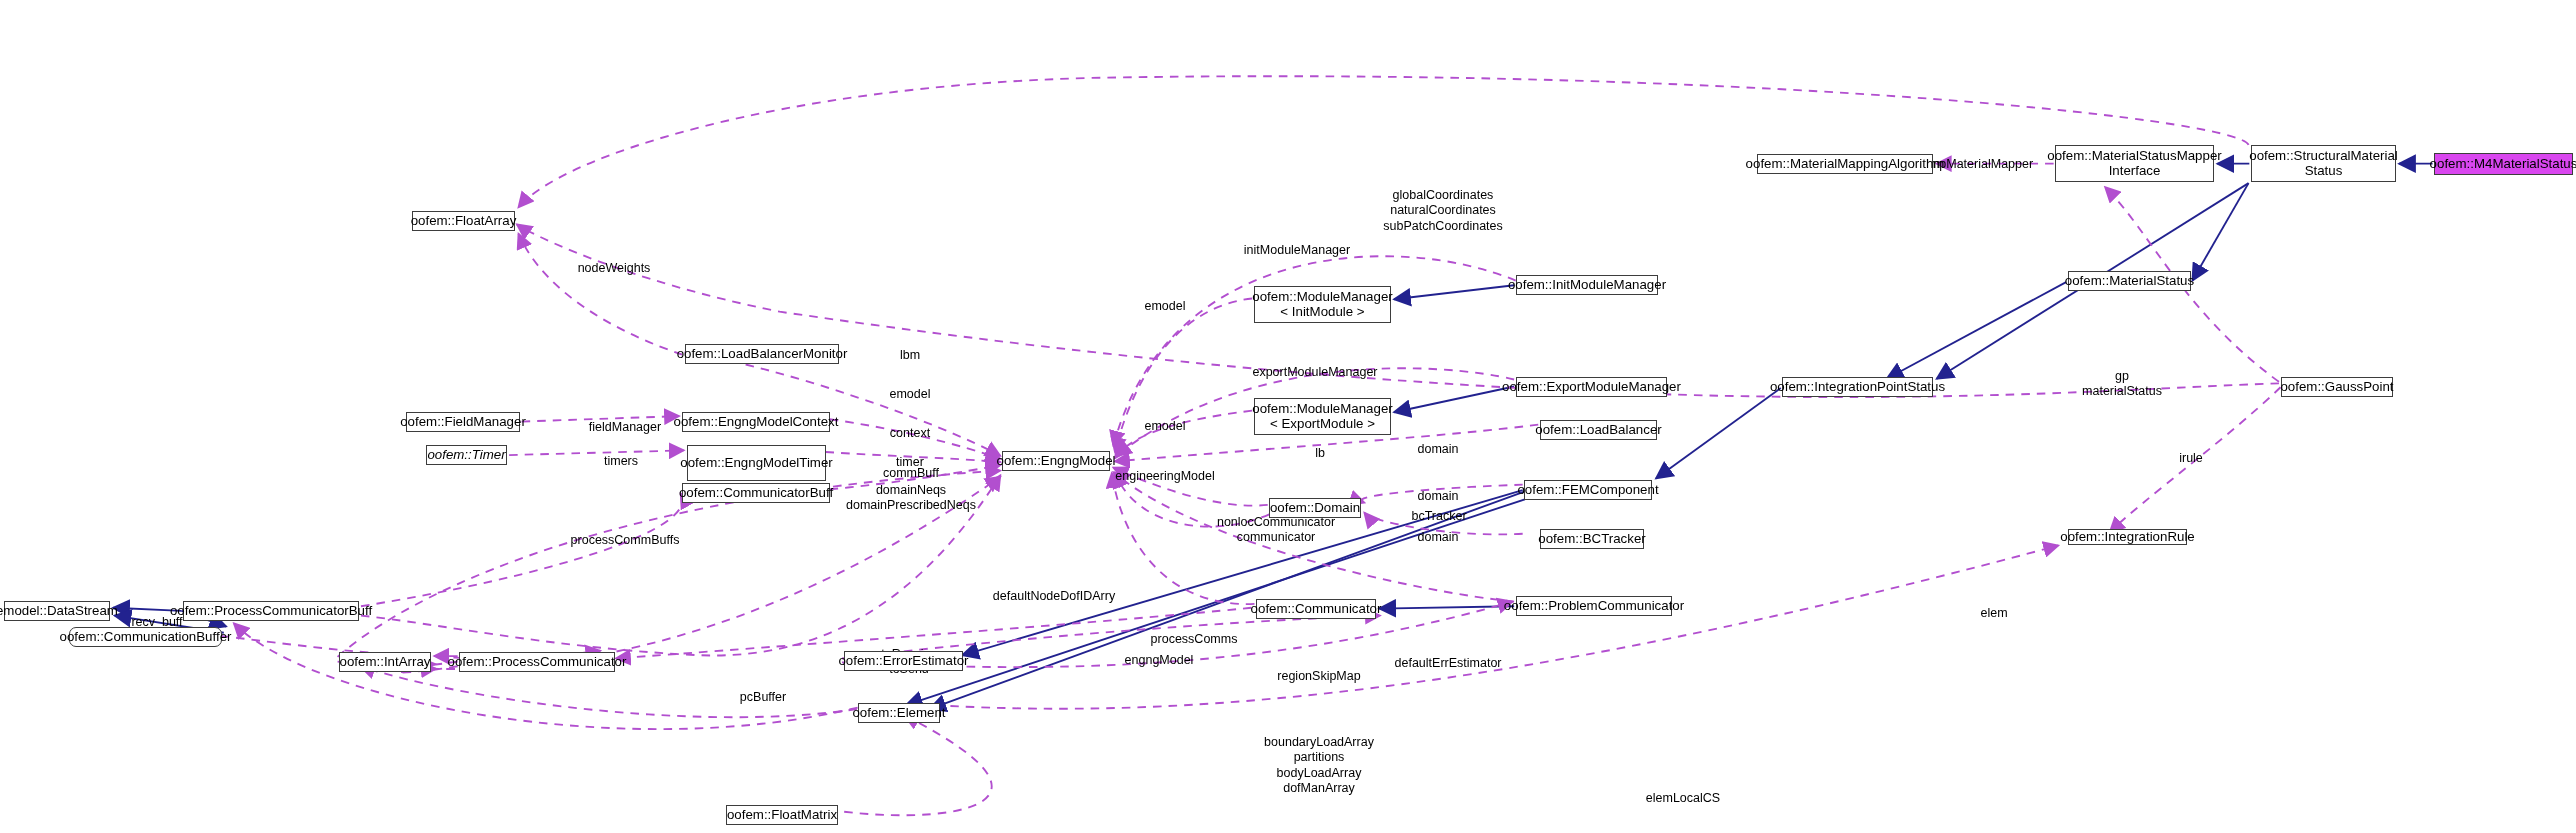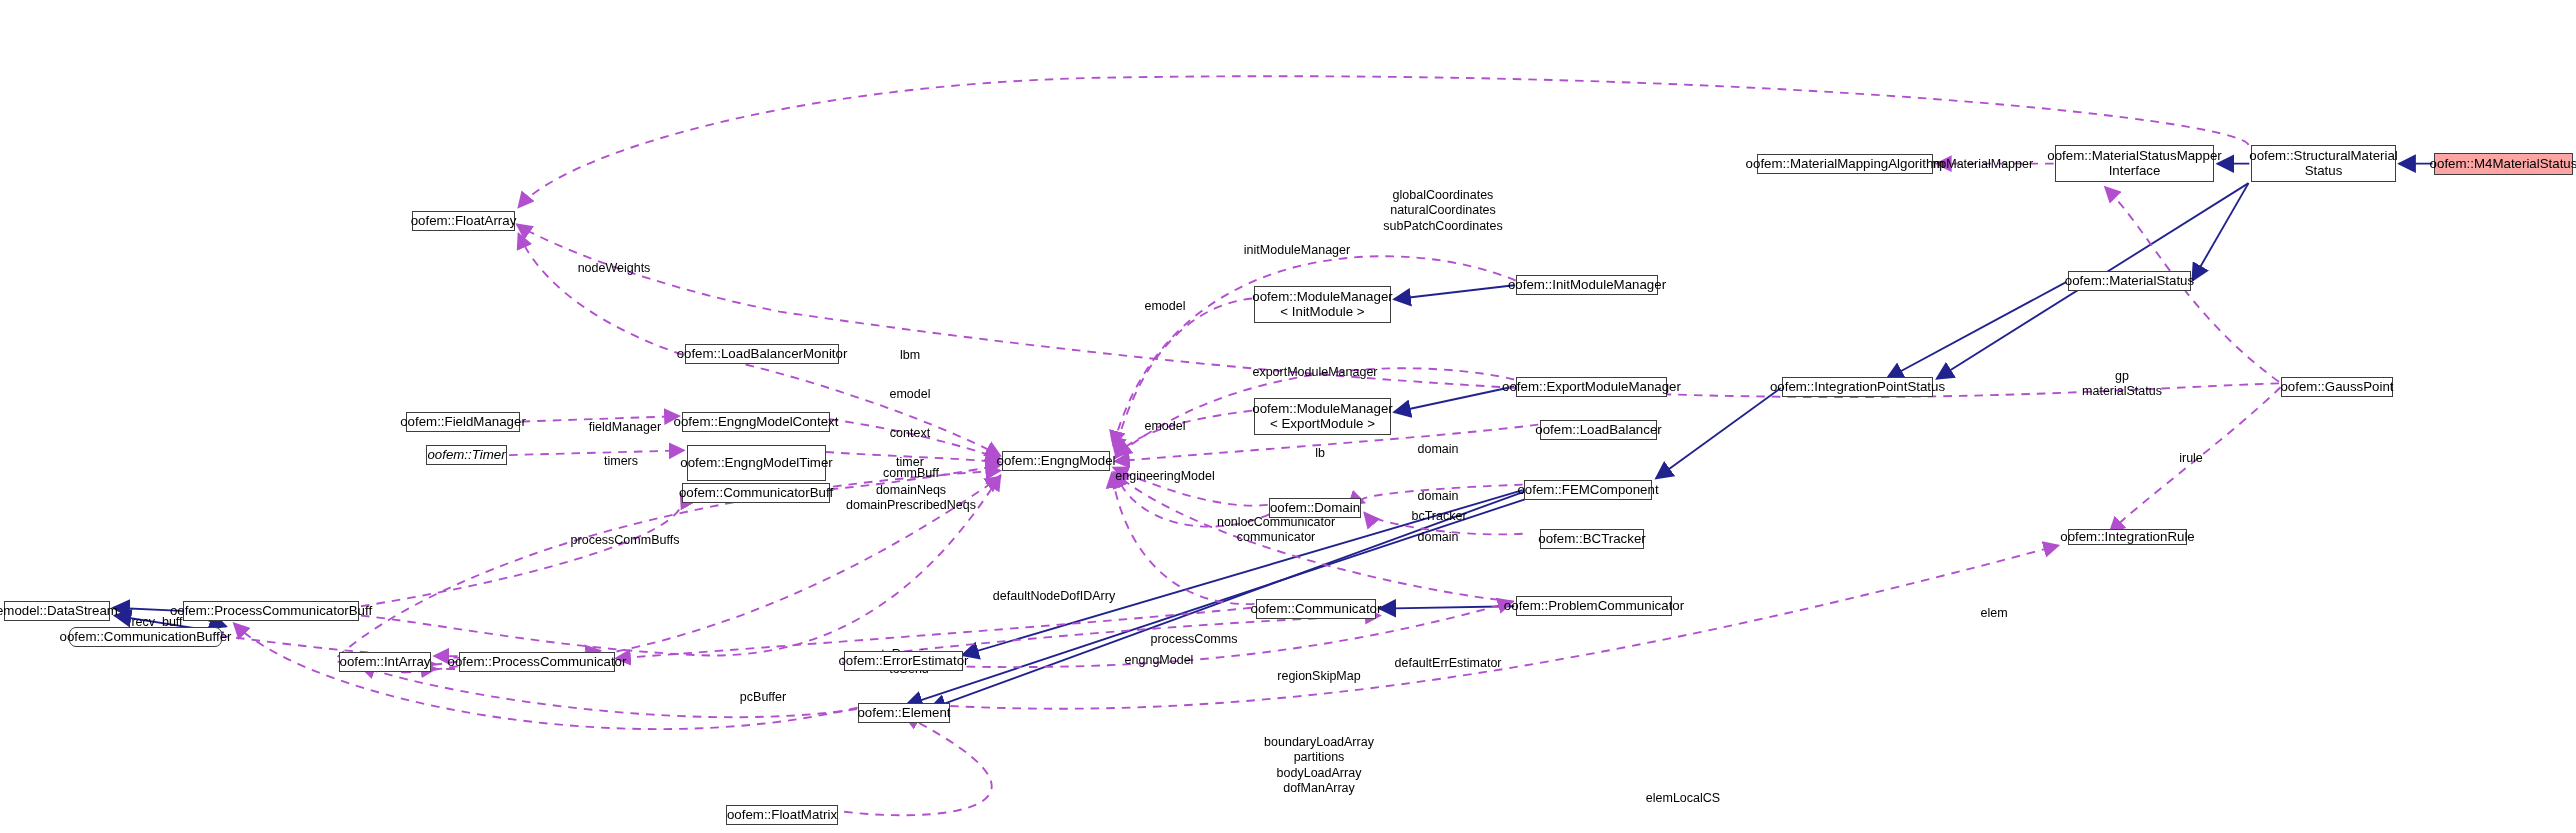--- a/index.html
+++ b/index.html
@@ -106,21 +106,21 @@
       <path d="M1080,850 C1300,860 1600,870 1940,772"></path>
       <path d="M1219,906 C1500,920 1900,900 2640,700"></path>
       <path d="M1063,1039 C1200,1060 1400,1040 1160,918"></path>
       <path d="M283,816 C400,830 600,860 770,835"></path>
       <path d="M1605,780 C1500,790 1400,800 790,845"></path>
       <path d="M1099,910 C900,940 600,900 462,855"></path>
       <path d="M1100,908 C800,980 400,900 300,800"></path>
     </g>
   </svg>
 
-  <div class="node" style="left:2434px;top:153px;width:139px;height:22px;background:#fca5a5;">oofem::M4MaterialStatus</div>
+  <div class="node" style="left:2434px;top:153px;width:139px;height:22px;background:#d946ef;">oofem::M4MaterialStatus</div>
 
   <div class="node" style="left:2251px;top:145px;width:145px;height:37px;">oofem::StructuralMaterial
 Status</div>
 
   <div class="node" style="left:2055px;top:145px;width:159px;height:37px;">oofem::MaterialStatusMapper
 Interface</div>
 
   <div class="node" style="left:1757px;top:154px;width:176px;height:20px;">oofem::MaterialMappingAlgorithm</div>
 
   <div class="node" style="left:2068px;top:271px;width:123px;height:20px;">oofem::MaterialStatus</div>
@@ -174,21 +174,21 @@
   <div class="node" style="left:69px;top:627px;width:153px;height:20px;border-radius:7px;">oofem::CommunicationBuffer</div>
 
   <div class="node" style="left:183px;top:601px;width:176px;height:20px;">oofem::ProcessCommunicatorBuff</div>
 
   <div class="node" style="left:339px;top:652px;width:92px;height:20px;">oofem::IntArray</div>
 
   <div class="node" style="left:459px;top:652px;width:156px;height:20px;">oofem::ProcessCommunicator</div>
 
   <div class="node" style="left:844px;top:651px;width:119px;height:20px;">oofem::ErrorEstimator</div>
 
-  <div class="node" style="left:858px;top:703px;width:92px;height:20px;">oofem::Element</div>
+  <div class="node" style="left:858px;top:703px;width:82px;height:20px;">oofem::Element</div>
 
   <div class="node" style="left:726px;top:805px;width:112px;height:20px;">oofem::FloatMatrix</div>
 
   <div class="elabel" style="left:1981px;top:157px;">mpMaterialMapper</div>
   <div class="elabel" style="left:1443px;top:188px;">globalCoordinates
 naturalCoordinates
 subPatchCoordinates</div>
   <div class="elabel" style="left:1297px;top:243px;">initModuleManager</div>
   <div class="elabel" style="left:614px;top:261px;">nodeWeights</div>
   <div class="elabel" style="left:1165px;top:299px;">emodel</div>

